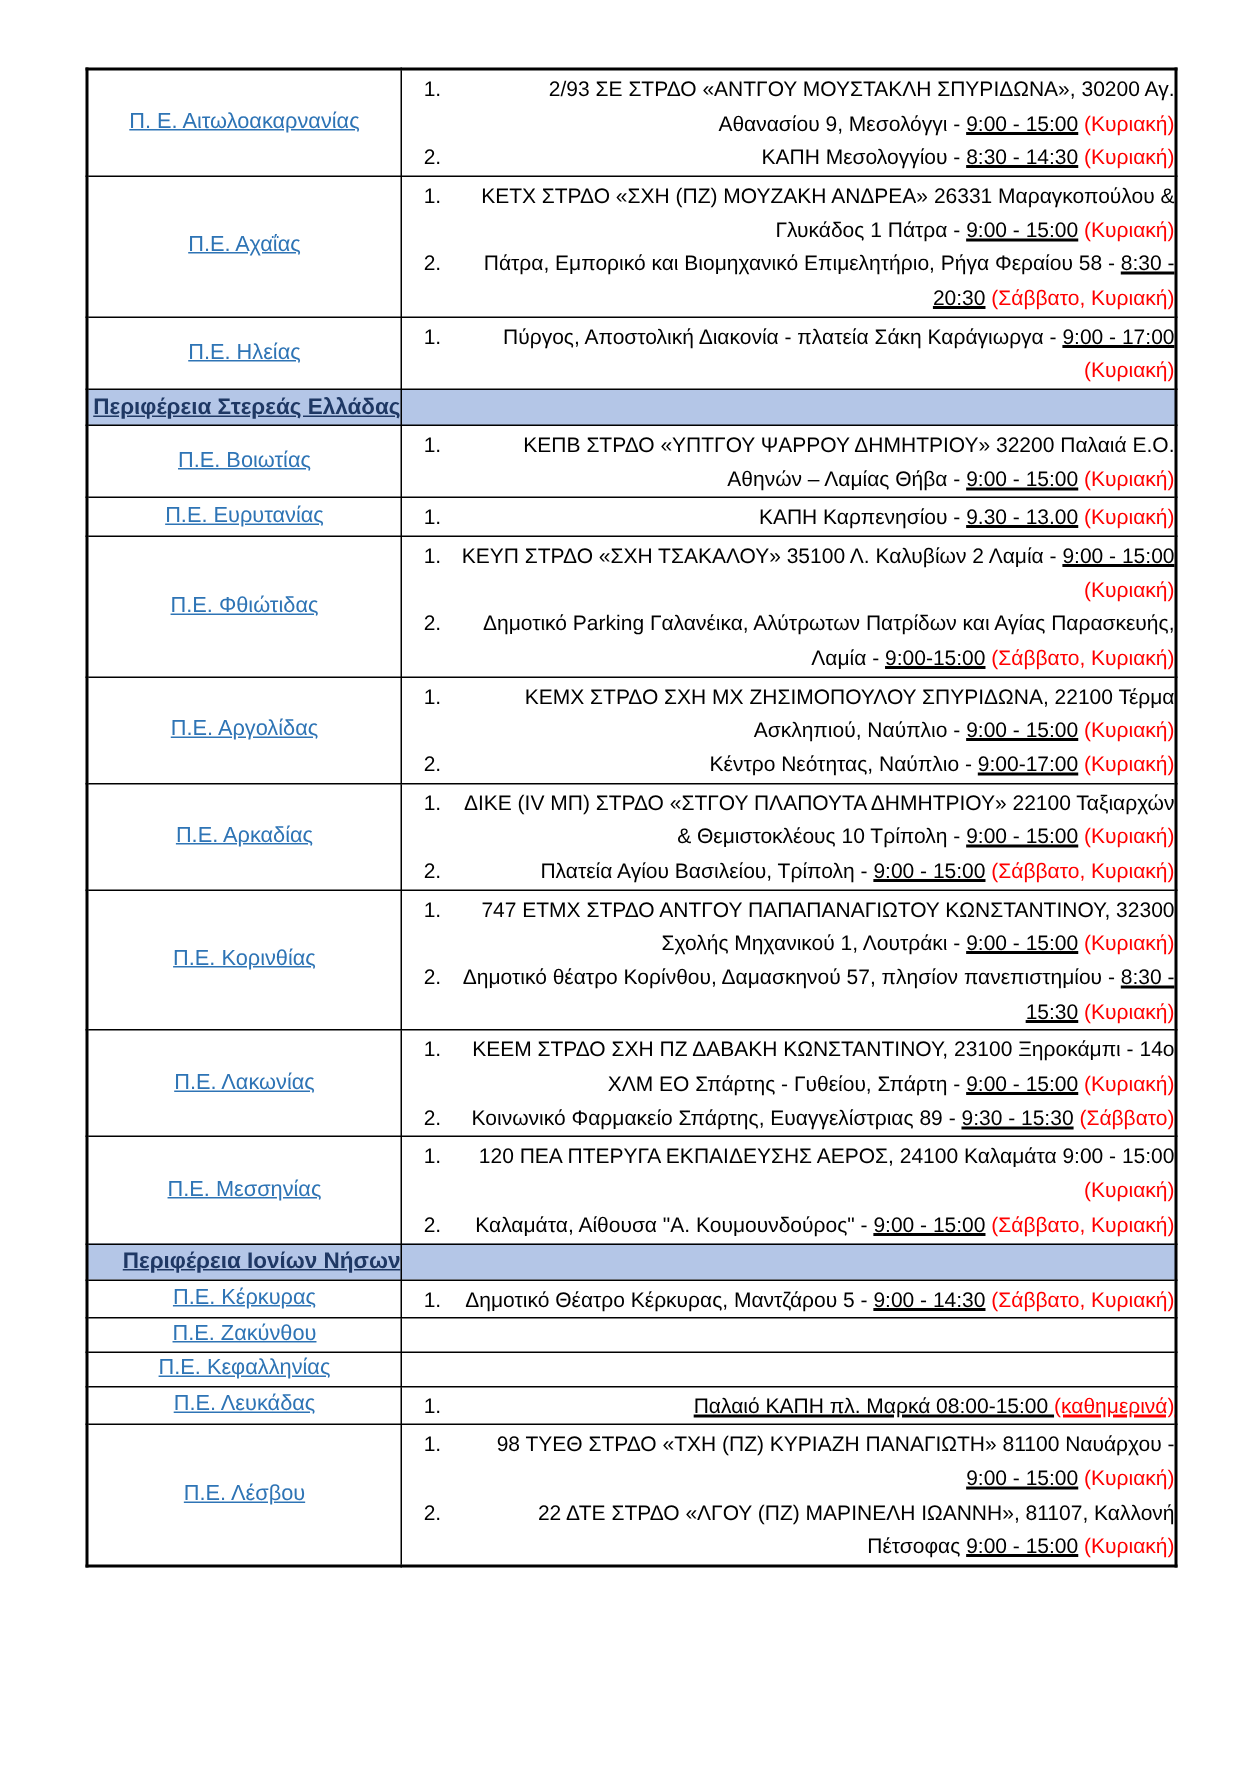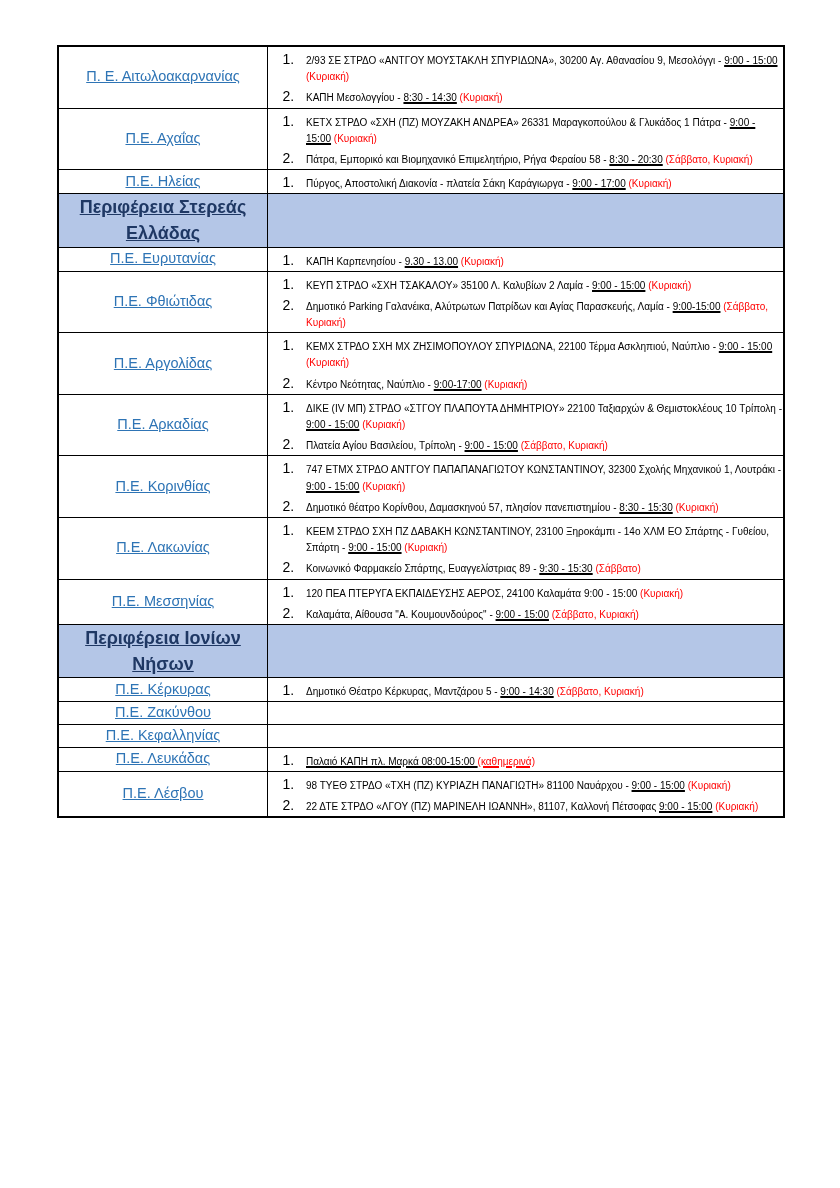--- a/index.html
+++ b/index.html
@@ -48,44 +48,45 @@
     margin-top: 12px;
   }
   td.loc-cell {
     padding: 2px 8px 2px 0;
   }
   ol.loc-list {
     margin: 1px 0;
     padding-left: 30px;
   }
   ol.loc-list li {
-    font-size: 10px;
+    font-size: 14px;
     line-height: 1.62;
     padding-left: 8px;
     color: #000;
+    text-align: right;
   }
   ol.loc-list li::marker {
     font-size: 14px;
     color: #000;
   }
   .sg-n { color: #000; }
   .sg-u { color: #000; text-decoration: underline; text-decoration-thickness: 1.5px; }
   .sg-r { color: var(--red, #FF0000); }
   .sg-ru { color: var(--red, #FF0000); text-decoration: underline; text-decoration-thickness: 1.5px; }
   tr.section-row td {
     background: var(--section_bg, #B4C6E7);
     height: 23px;
   }
   .section-title {
     display: block;
-    text-align: center;
+    text-align: right;
     color: var(--section_text, #1F3864);
     font-weight: bold;
     text-decoration: underline;
-    font-size: 18px;
+    font-size: 15px;
     line-height: 1.45;
   }
 </style>
 </head>
 <body style="--link: #2E74B5; --section_text: #1F3864; --section_bg: #B4C6E7; --red: #FF0000; --border: #000000;">
 
 <div class="page">
   <table class="sched">
     <tbody>
         <tr>
@@ -114,20 +115,28 @@
             </ol>
           </td>
         </tr>
         <tr class="section-row">
           <td class="region-cell">
             <span class="section-title">Περιφέρεια Στερεάς Ελλάδας</span>
           </td>
           <td class="loc-cell"></td>
         </tr>
         <tr>
+          <td class="region-cell"><span class="region-link">Π.Ε. Βοιωτίας</span></td>
+          <td class="loc-cell">
+            <ol class="loc-list">
+              <li><span class="sg-n">ΚΕΠΒ ΣΤΡΔΟ «ΥΠΤΓΟΥ ΨΑΡΡΟΥ ΔΗΜΗΤΡΙΟΥ» 32200 Παλαιά Ε.Ο. Αθηνών – Λαμίας Θήβα - </span><span class="sg-u">9:00 - 15:00</span><span class="sg-n"> </span><span class="sg-r">(Κυριακή)</span></li>
+            </ol>
+          </td>
+        </tr>
+        <tr>
           <td class="region-cell"><span class="region-link">Π.Ε. Ευρυτανίας</span></td>
           <td class="loc-cell">
             <ol class="loc-list">
               <li><span class="sg-n">ΚΑΠΗ Καρπενησίου - </span><span class="sg-u">9.30 - 13.00</span><span class="sg-n"> </span><span class="sg-r">(Κυριακή)</span></li>
             </ol>
           </td>
         </tr>
         <tr>
           <td class="region-cell"><span class="region-link">Π.Ε. Φθιώτιδας</span></td>
           <td class="loc-cell">

